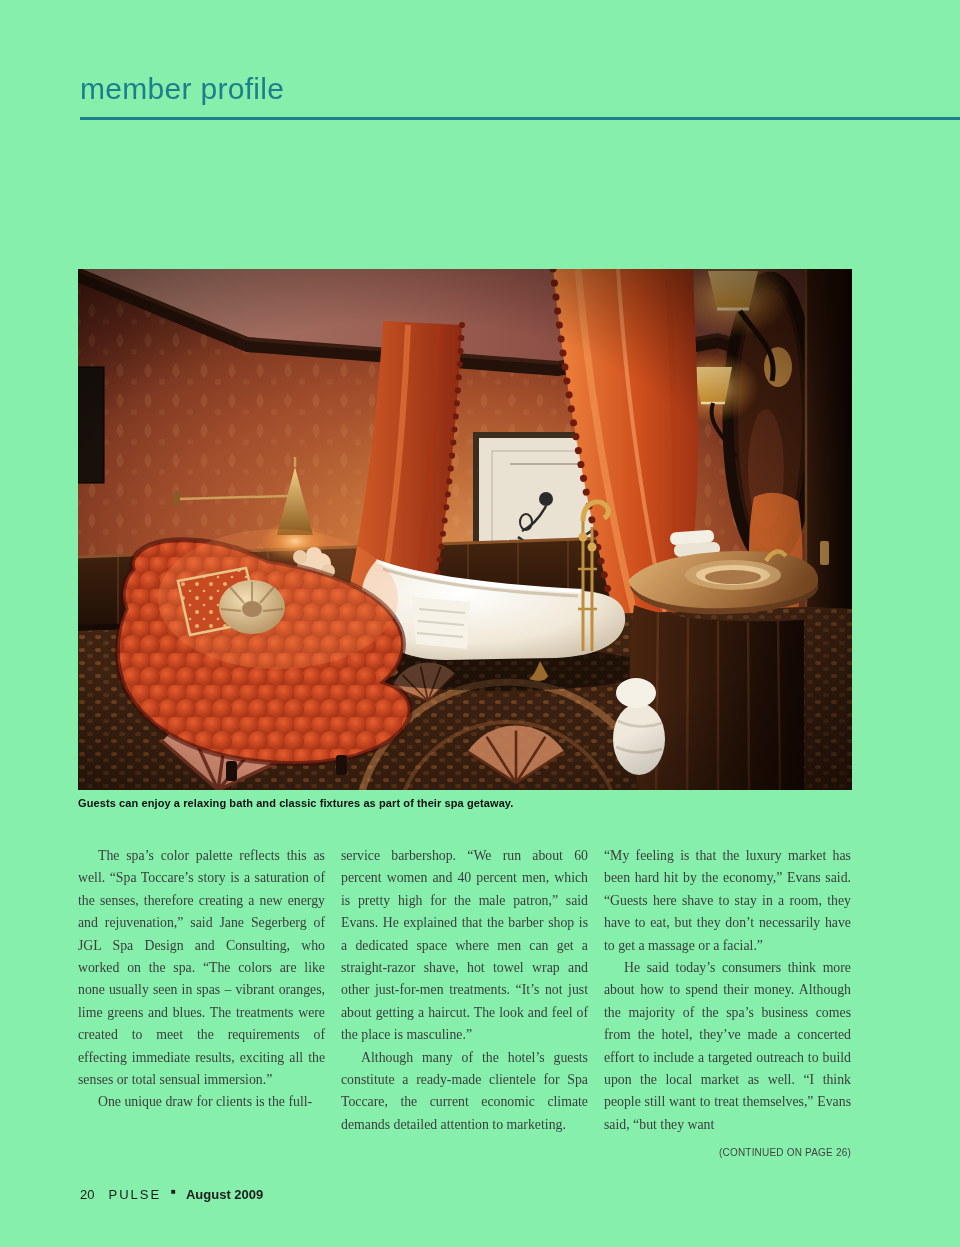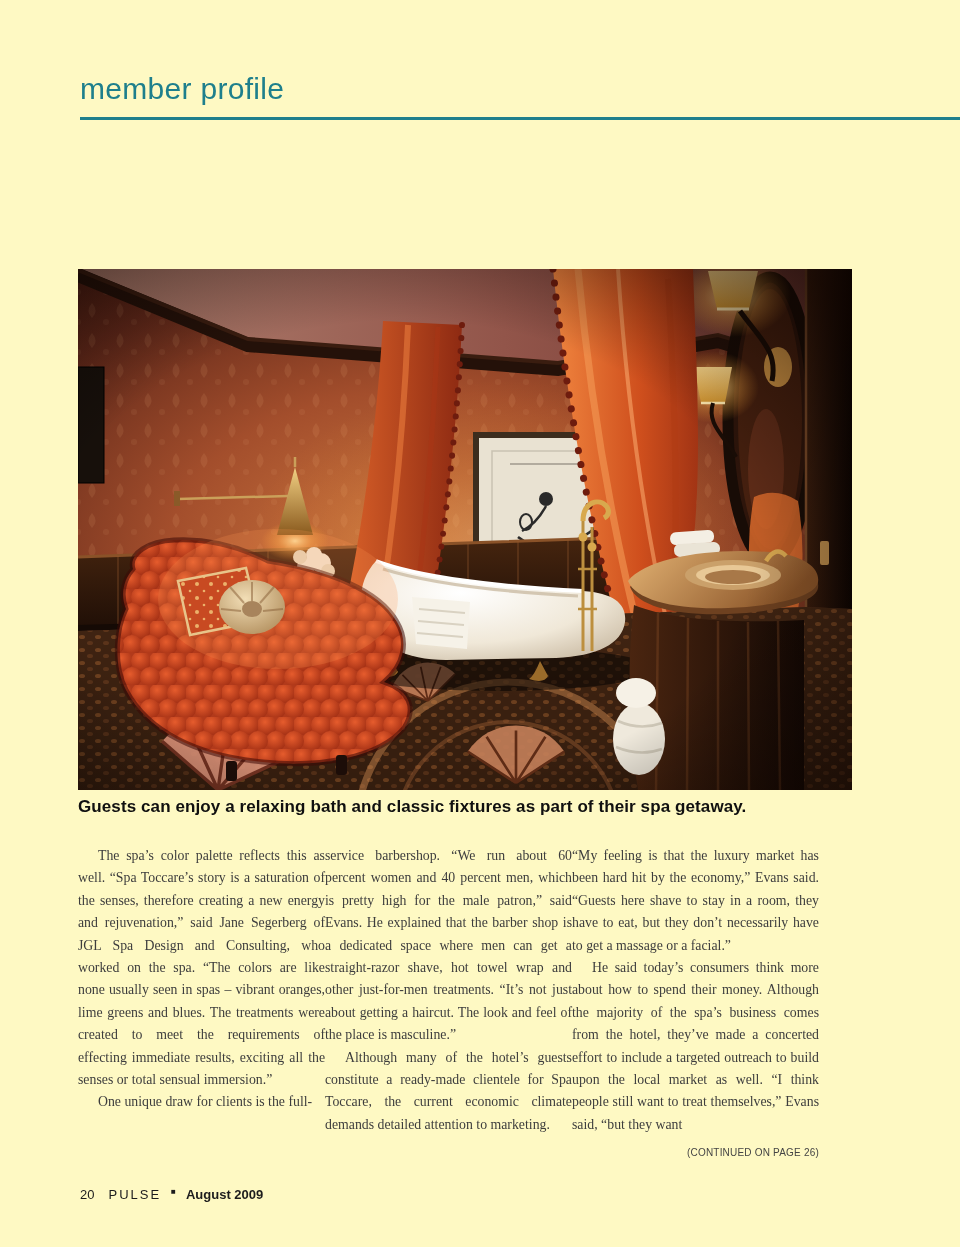--- a/index.html
+++ b/index.html
@@ -1,29 +1,29 @@
 <!DOCTYPE html>
 <html><head>
 <meta charset="utf-8">
 <style>
   html,body{margin:0;padding:0;background:#ffffff;}
-  .page{position:relative;width:960px;height:1247px;background:#fef9c3;overflow:hidden;
+  .page{position:relative;width:960px;height:1247px;background:#86efac;overflow:hidden;
         font-family:"Liberation Sans",sans-serif;}
   
   .mast{position:absolute;left:80px;top:72px;right:0;}
   .mast h1{margin:0;font-size:30px;font-weight:400;letter-spacing:.3px;color:#1e7f8c;
            font-family:"Liberation Sans",sans-serif;}
   .rule{position:absolute;left:80px;right:0;top:117px;height:3px;background:#1e7f8c;}
   
   .photo{position:absolute;left:78px;top:269px;width:774px;height:521px;margin:0;background:#2a120a;}
   .photo svg{display:block;width:774px;height:521px;}
-  .caption{position:absolute;left:78px;top:797px;width:774px;font-size:17px;font-weight:bold;
+  .caption{position:absolute;left:78px;top:797px;width:774px;font-size:11px;font-weight:bold;
            color:#101010;letter-spacing:.1px;}
   
-  .article{position:absolute;left:78px;top:845px;width:774px;display:flex;}
+  .article{position:absolute;left:78px;top:845px;width:774px;display:flex;gap:16px;}
   .col{width:247px;font-family:"Liberation Serif",serif;font-size:13.8px;line-height:22.4px;
        color:#3d3d3d;text-align:justify;}
   .col p{margin:0;}
   .col p.indent{text-indent:20px;}
   .continued{margin-top:6px;text-align:right;font-family:"Liberation Sans",sans-serif;
              font-size:10px;color:#444;letter-spacing:.2px;}
   
   .footer{position:absolute;left:80px;top:1187px;display:flex;
           font-size:13px;color:#1c1c1c;}
   .footer .num{margin-right:14px;}

